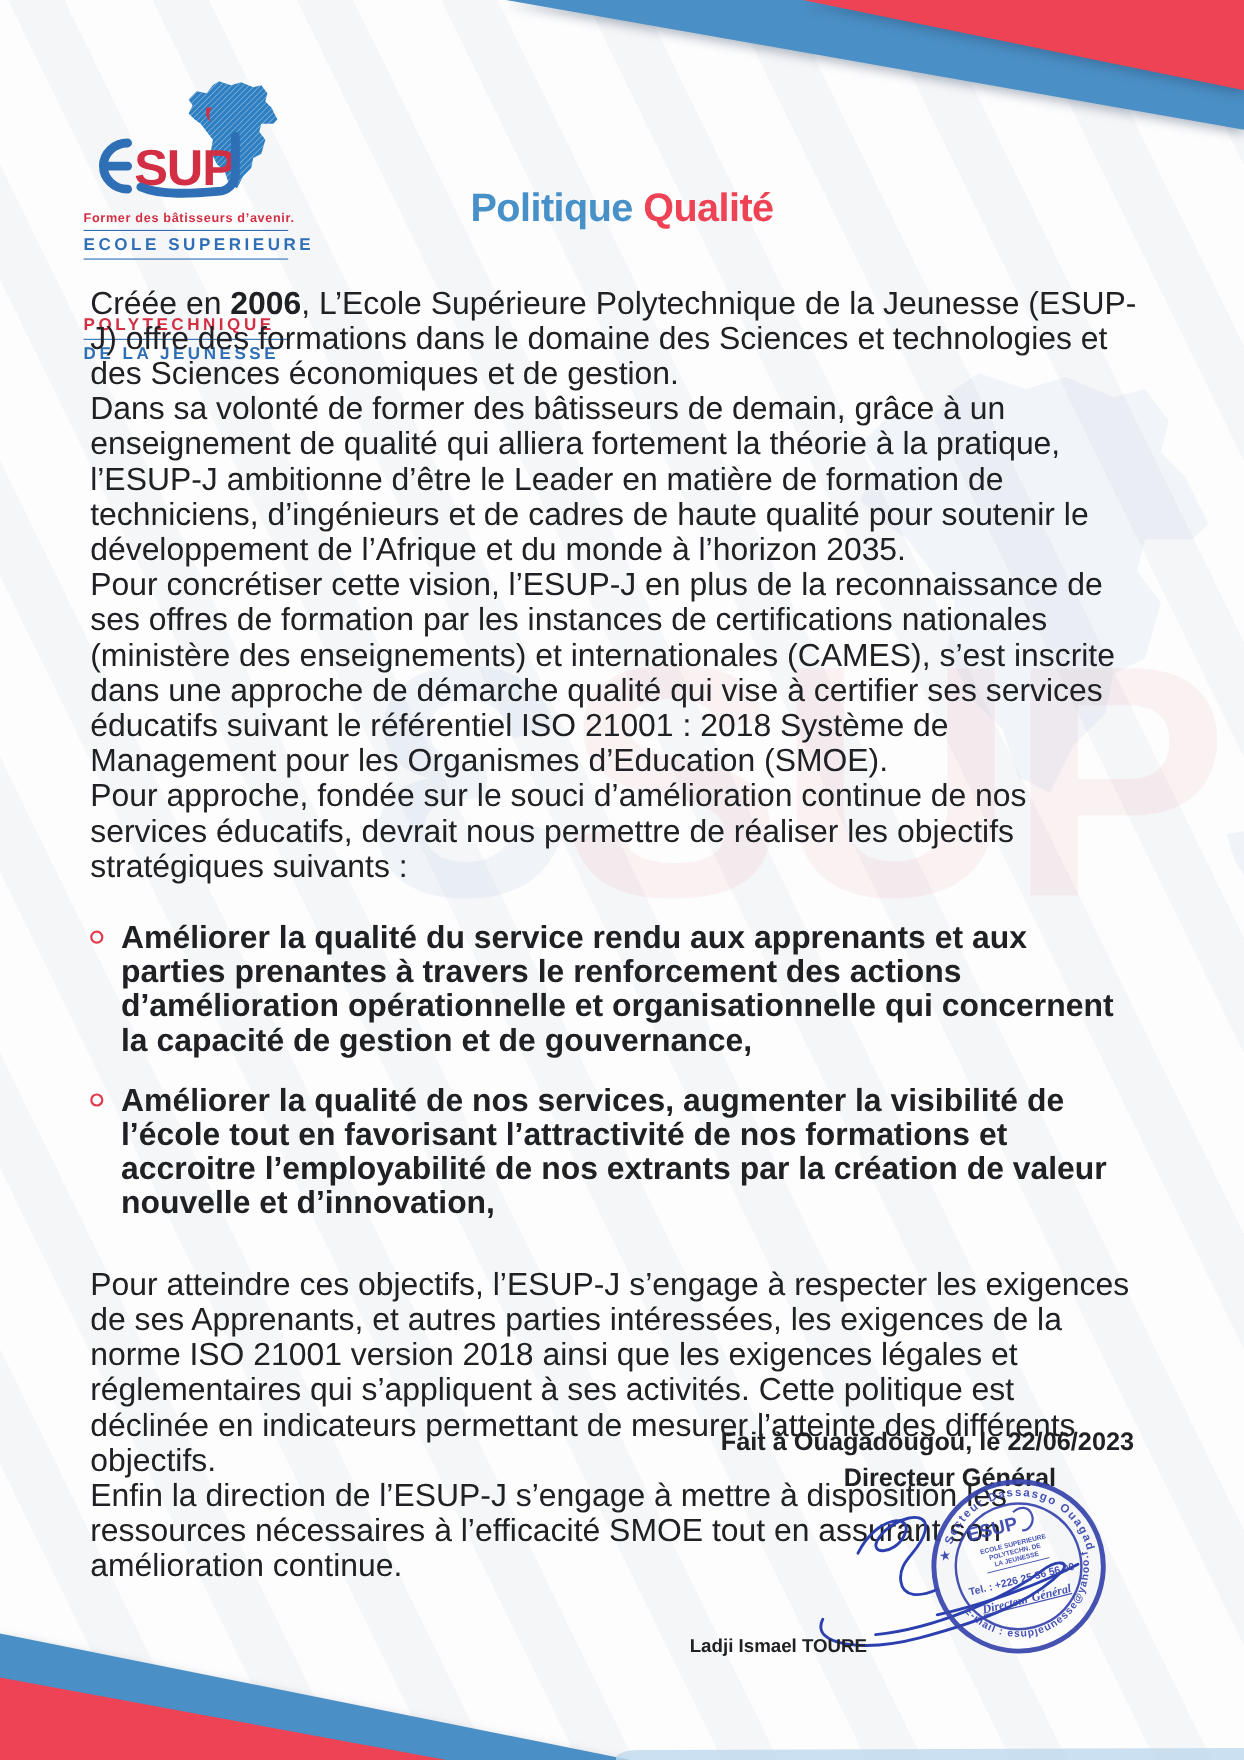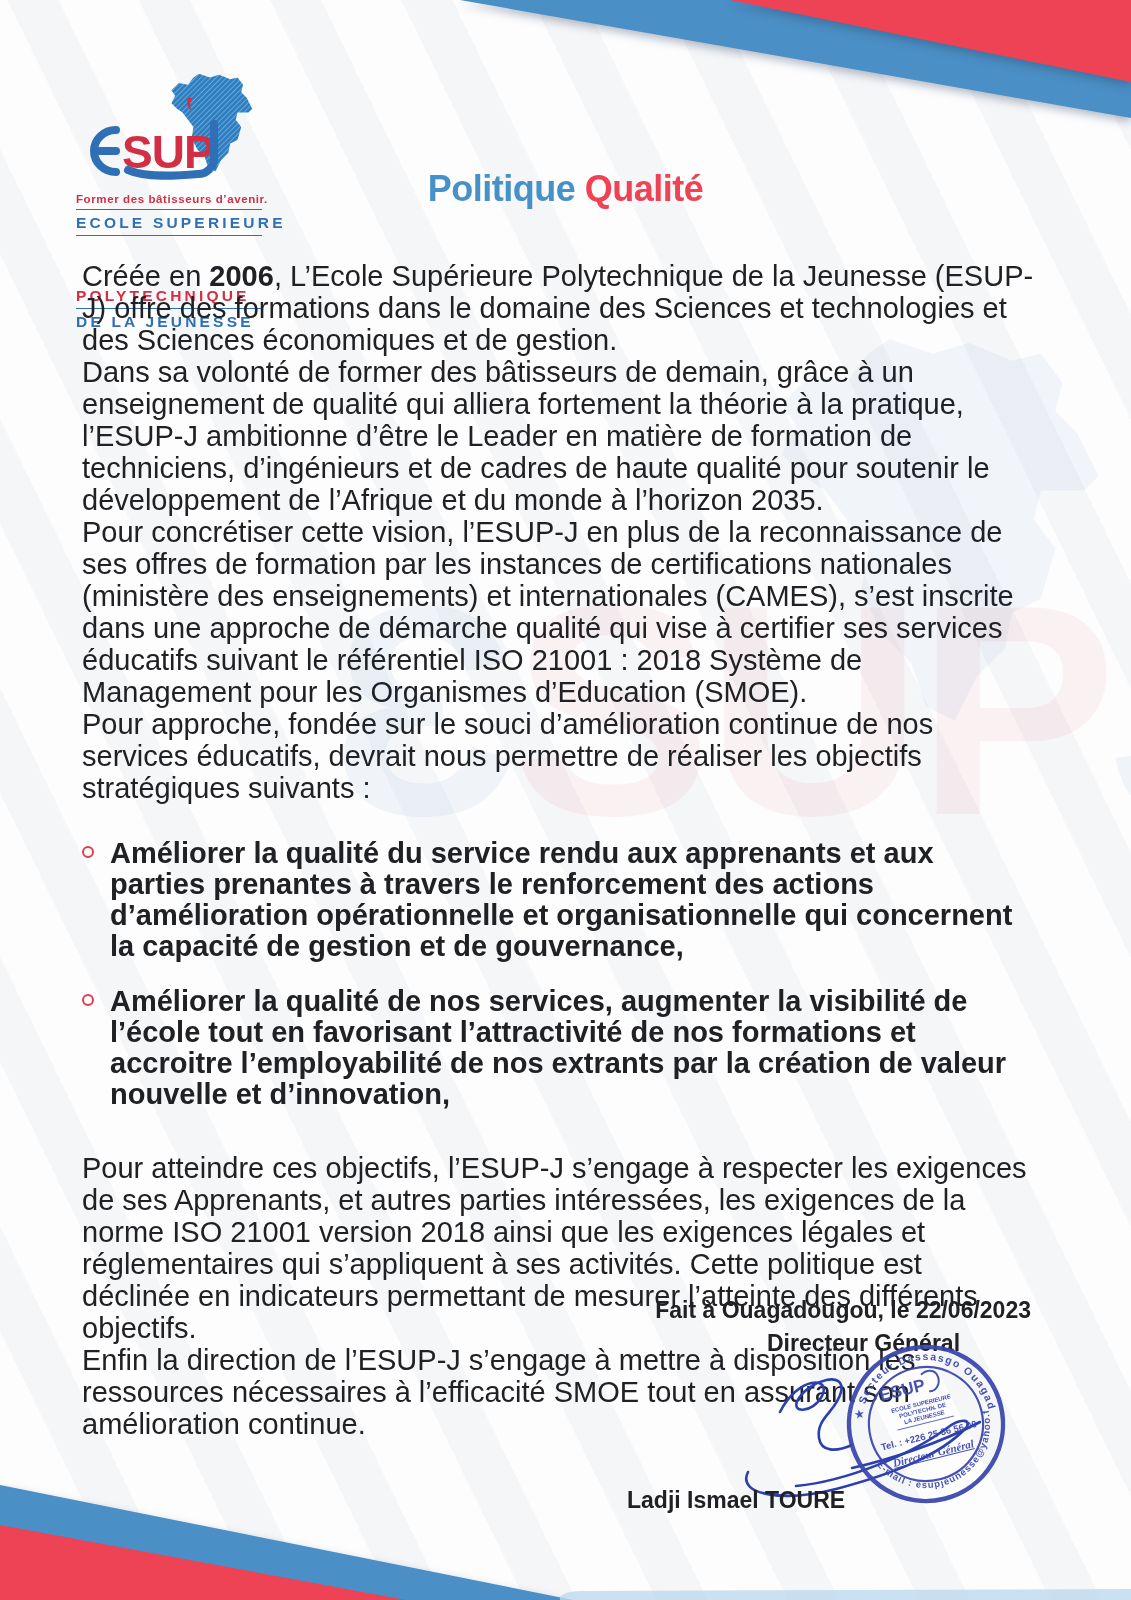--- a/index.html
+++ b/index.html
@@ -55,21 +55,21 @@
   .objectives { list-style:none; margin:34px 0 42px 0; }
   .objectives li { position:relative; padding-left:28px; margin-bottom:24px; font-weight:700; line-height:31px; }
   .objectives .marker {
     position:absolute; left:0; top:8px; width:12px; height:12px;
     border:2.5px solid #e23b4e; border-radius:50%; background:transparent;
   }
 
   
   .date-line { position:absolute; top:1297px; right:100px; font-size:23px; font-weight:700; }
   .role-line { position:absolute; top:1330px; left:767px; font-size:23px; font-weight:700; }
-  .signatory { position:absolute; top:1487px; left:627px; font-size:23px; font-weight:700; }
+  .signatory { position:absolute; top:1487px; left:627px; font-size:17px; font-weight:700; }
   .signature-svg { position:absolute; left:728px; top:1360px; pointer-events:none; }
   .stamp {
     position:absolute; left:845px; top:1343px; width:162px; height:162px;
     transform:rotate(-14deg); opacity:0.93; pointer-events:none;
   }
 </style>
 </head>
 <body>
 
 <div class="page">

